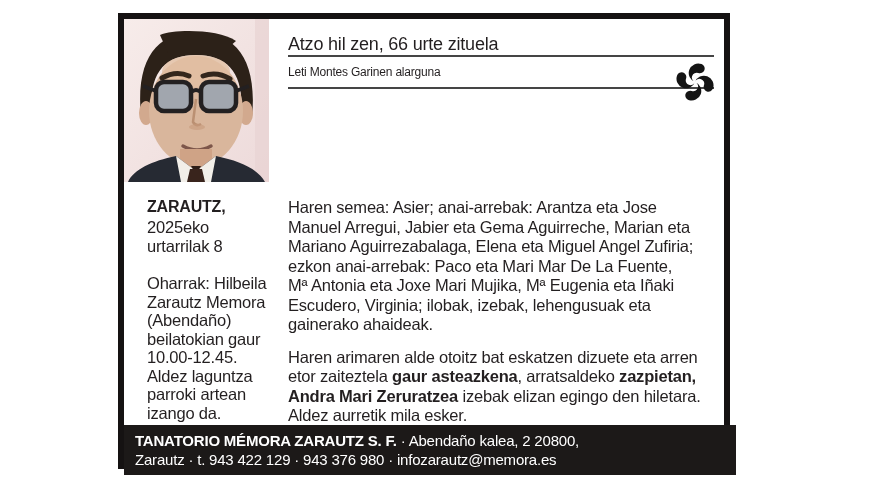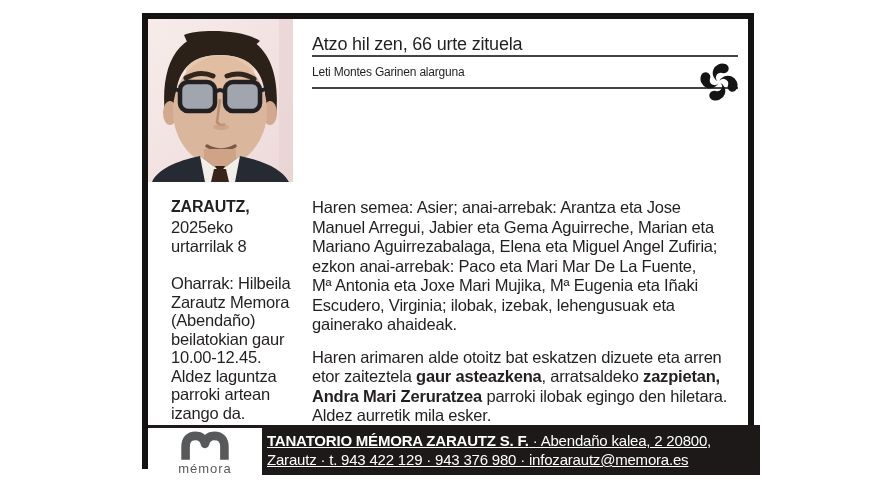--- a/index.html
+++ b/index.html
@@ -4,21 +4,21 @@
 <style>
   :root{
     --text:#231f20; --name:#262427; --rule:#454545;
     --footer-bg:#1c1918; --footer-text:#ffffff; --logo-gray:#58595b;
     --card-border:#151212; --photo-bg:#f2e3e2;
   }
   *{margin:0;padding:0;box-sizing:border-box;}
   html,body{background:#fff;}
   .stage{position:relative;width:880px;height:495px;background:#ffffff;overflow:hidden;
          font-family:"Liberation Sans","DejaVu Sans",sans-serif;color:var(--text);}
-  .card{position:absolute;left:142px;top:13px;width:612px;height:456px;
+  .card{position:absolute;left:118px;top:13px;width:612px;height:456px;
         border:6px solid var(--card-border);background:#fff;}
   .card>*{position:absolute;}
 
   
   .photo{left:0;top:0;width:145px;height:163px;overflow:hidden;background:var(--photo-bg);}
   .photo svg{display:block;}
 
   
   .header{left:164px;top:14px;width:426px;}
   .death-line{font-size:18px;line-height:22px;letter-spacing:-0.2px;}
@@ -40,21 +40,21 @@
   .para.p2{margin-top:13px;}
   .body-col .b, .footer-text .b{font-weight:bold;margin-top:42px;}
 
   
   .footer{left:0;top:406px;width:612px;height:50px;background:var(--footer-bg);display:flex;}
   .logo-box{width:114px;height:47px;margin-top:3px;background:#fff;display:flex;
             flex-direction:column;align-items:center;justify-content:center;}
   .logo-box svg{display:block;}
   .logo-text{font-size:13px;line-height:13px;color:var(--logo-gray);letter-spacing:1px;margin-top:1px;}
   .footer-text{flex:1;display:flex;flex-direction:column;justify-content:center;
-               padding-left:5px;color:var(--footer-text);text-decoration:underline;}
+               padding-left:11px;color:var(--footer-text);}
   .footer-text .line{font-size:15px;line-height:19px;letter-spacing:-0.2px;white-space:nowrap;}
 </style>
 </head>
 <body>
 
 <div class="stage">
   <div class="card">
 
     <div class="photo" title="Portrait of a man with dark hair and dark-rimmed glasses wearing a dark suit">
       <svg width="145" height="163" viewBox="0 0 145 163">
@@ -142,32 +142,26 @@
           <div class="line"><span>Manuel Arregui, Jabier eta Gema Aguirreche, Marian eta</span></div>
           <div class="line"><span>Mariano Aguirrezabalaga, Elena eta Miguel Angel Zufiria;</span></div>
           <div class="line"><span>ezkon anai-arrebak: Paco eta Mari Mar De La Fuente,</span></div>
           <div class="line"><span>Mª Antonia eta Joxe Mari Mujika, Mª Eugenia eta Iñaki</span></div>
           <div class="line"><span>Escudero, Virginia; ilobak, izebak, lehengusuak eta</span></div>
           <div class="line"><span>gainerako ahaideak.</span></div>
         </div>
       <div class="para p2">
           <div class="line"><span>Haren arimaren alde otoitz bat eskatzen dizuete eta arren</span></div>
           <div class="line"><span>etor zaiteztela </span><span class="b">gaur asteazkena</span><span>, arratsaldeko </span><span class="b">zazpietan,</span></div>
-          <div class="line"><span class="b">Andra Mari Zeruratzea</span><span> parroki ilobak egingo den hiletara.</span></div>
+          <div class="line"><span class="b">Andra Mari Zeruratzea</span><span> izebak elizan egingo den hiletara.</span></div>
           <div class="line"><span>Aldez aurretik mila esker.</span></div>
         </div>
     </div>
 
     <div class="footer">
-      <div class="logo-box">
-        <svg width="64" height="32" viewBox="0 0 100 56">
-          <path d="M16,54 V32 Q16,12 34,12 Q47,12 50,26 Q53,12 66,12 Q84,12 84,32 V54" fill="none" stroke="#58595b" stroke-width="15" stroke-linejoin="round"></path>
-        </svg>
-        <div class="logo-text">mémora</div>
-      </div>
       <div class="footer-text">
           <div class="line"><span class="b">TANATORIO MÉMORA ZARAUTZ S. F.</span><span> · Abendaño kalea, 2 20800,</span></div>
           <div class="line"><span>Zarautz · t. 943 422 129 · 943 376 980 · infozarautz@memora.es</span></div>
         </div>
     </div>
 
   </div>
 </div>
 
 </body></html>

